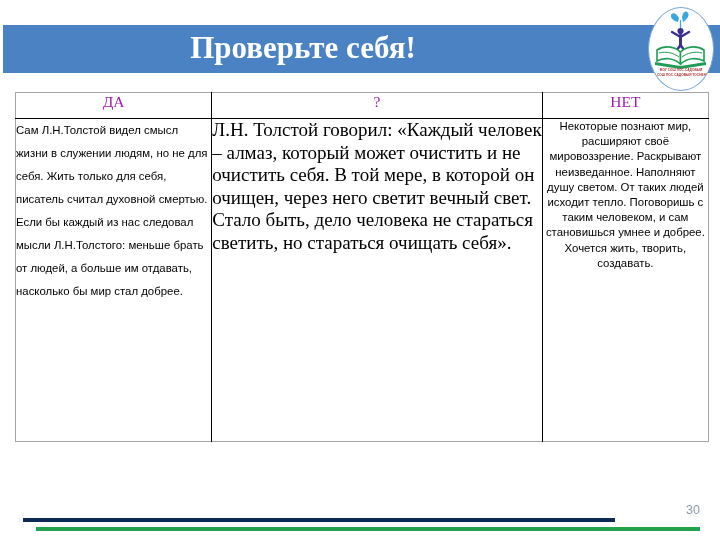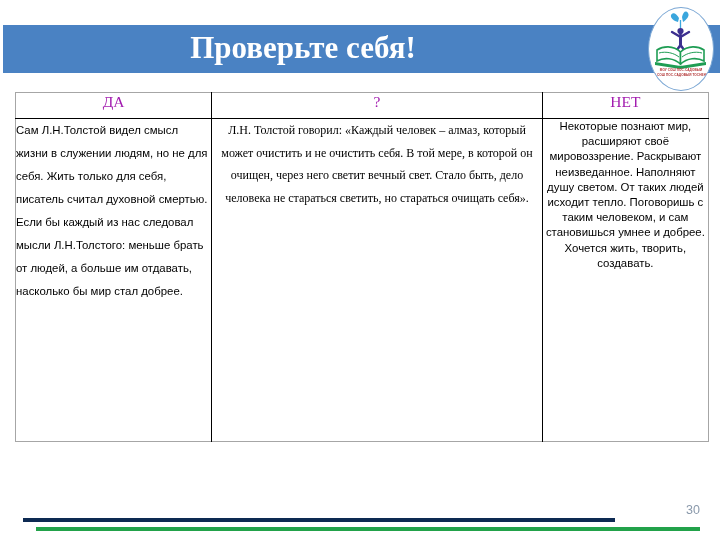--- a/index.html
+++ b/index.html
@@ -121,24 +121,24 @@
     padding: 5px 6px 4px 6px;
     font-family: "Liberation Sans", sans-serif;
     font-size: 11.4px;
     line-height: 23px;
     color: #000000;
     text-align: left;
   }
   .cell-maybe {
     padding: 8px 7px 4px 7px;
     font-family: "Liberation Serif", serif;
-    font-size: 12px;
+    font-size: 19px;
     line-height: 22.6px;
     color: #000000;
-    text-align: center;
+    text-align: left;
   }
   .cell-no {
     padding: 5px 6px 4px 7px;
     font-family: "Liberation Sans", sans-serif;
     font-size: 11.4px;
     line-height: 15.2px;
     color: #000000;
     text-align: center;
   }
 

